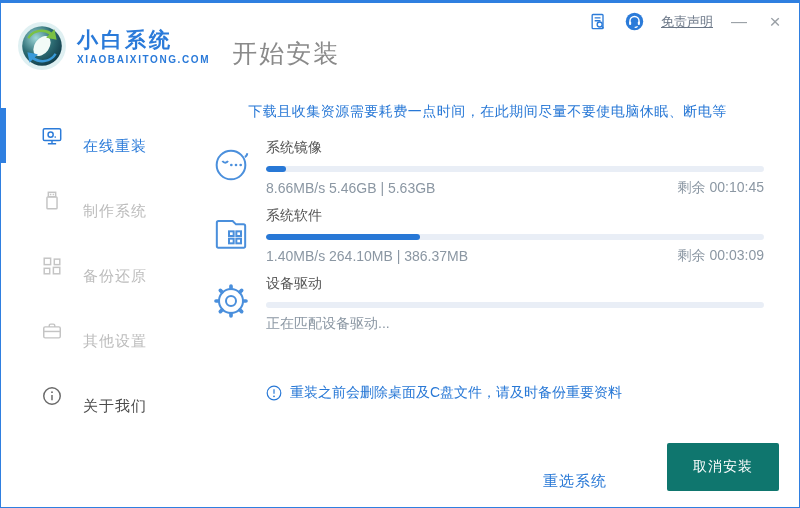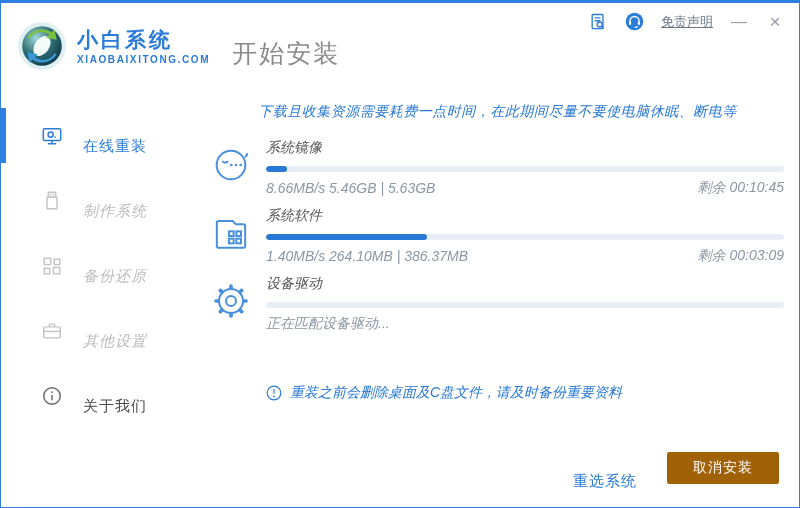--- a/index.html
+++ b/index.html
@@ -60,24 +60,24 @@
     padding-left:40px; gap:20px;
     cursor:pointer;
     font-size:15px;
   }
   .nav-item .label { letter-spacing:1px;margin-top:21px; }
   .nav-item.active { color:#2b7bd9; }
   .nav-item.active::before {
     content:""; position:absolute; left:0; top:5px;
     width:5px; height:55px; background:#2f7fe0;
   }
-  .nav-item.muted { color:#bcbcbc;font-style:italic; }
+  .nav-item.muted { color:#bcbcbc; }
   .nav-item.normal { color:#4a4a4a; }
   
-  main { flex:1; padding:14px 15px 0 10px;font-style:italic; }
+  main { flex:1; padding:14px 35px 0 10px; }
   .warning {
     text-align:center; font-size:14px; color:#2878d6;
     margin-bottom:18px; letter-spacing:.5px; white-space:nowrap;
   }
   .task-row { display:flex; margin-bottom:9px; }
   .task-icon { width:40px; height:40px; margin:6px 15px 0 0; flex-shrink:0; }
   .task-body { flex:1; }
   .task-name { font-size:14px; color:#555; height:20px; margin-bottom:7px; }
   .bar {
     height:6px; background:#e9eef6; border-radius:3px;
@@ -98,24 +98,25 @@
     position:absolute; right:20px; bottom:16px;
     display:flex; align-items:center; gap:30px;
   }
   .text-btn {
     background:none; border:none; color:#2878d6;
     font-size:15px; cursor:pointer; letter-spacing:1px;
     font-family:inherit;
     margin-top:28px;
   }
   .primary-btn {
-    width:112px; height:32px;
-    background:#a16207; color:#fff; border:none; border-radius:2px;
+    width:112px; height:48px;
+    background:#0f766e; color:#fff; border:none; border-radius:2px;
     font-size:14px; letter-spacing:1px; cursor:pointer;
     font-family:inherit;
+    margin-left:30px;
   }
   svg { display:block; }
 </style>
 </head>
 <body>
 
 <div class="window">
 
   <header>
     <div class="logo">

